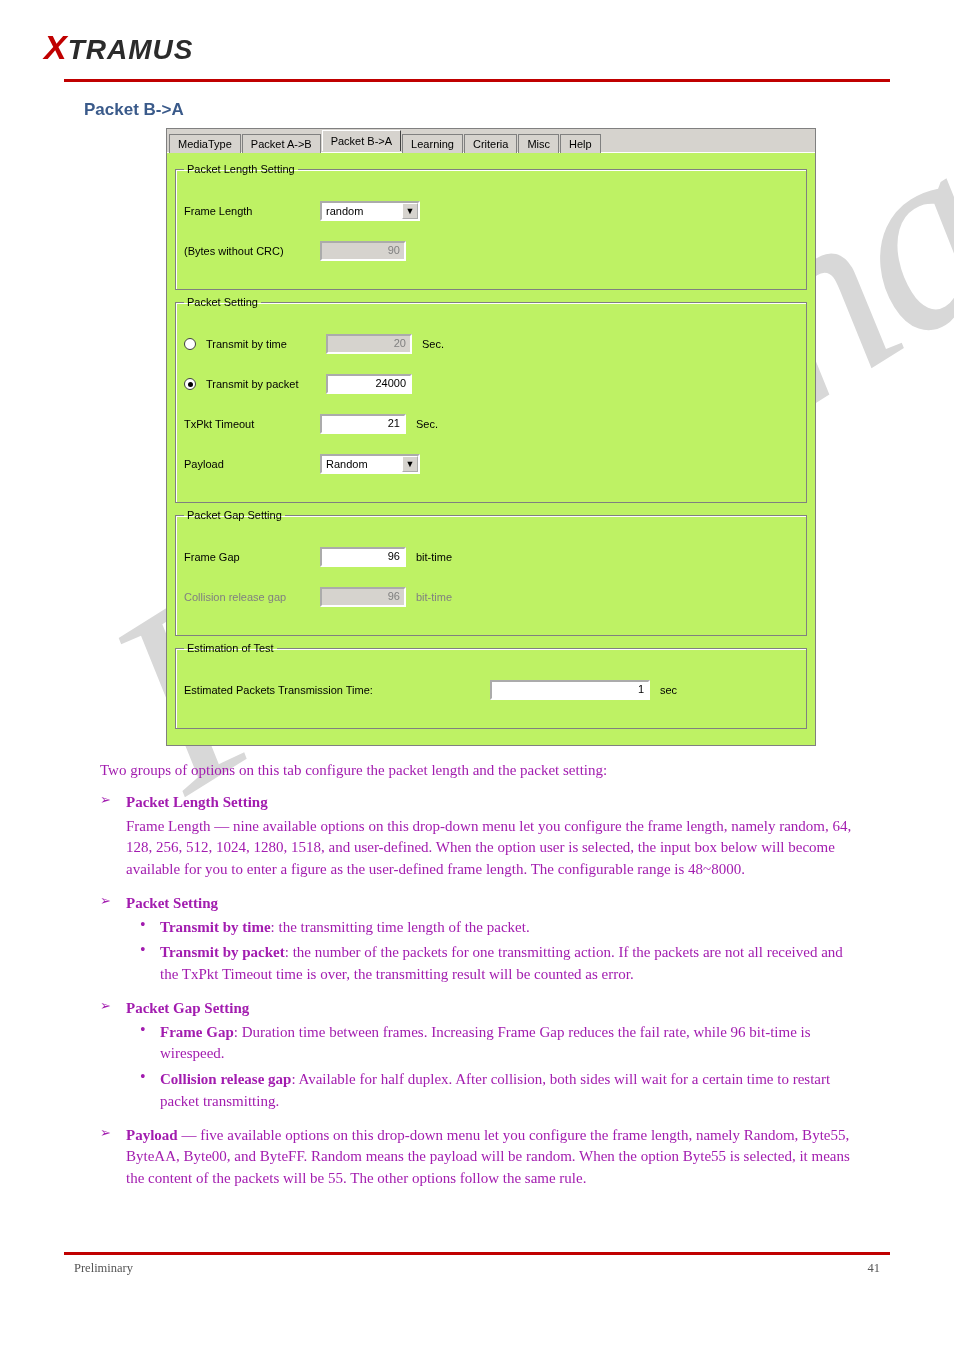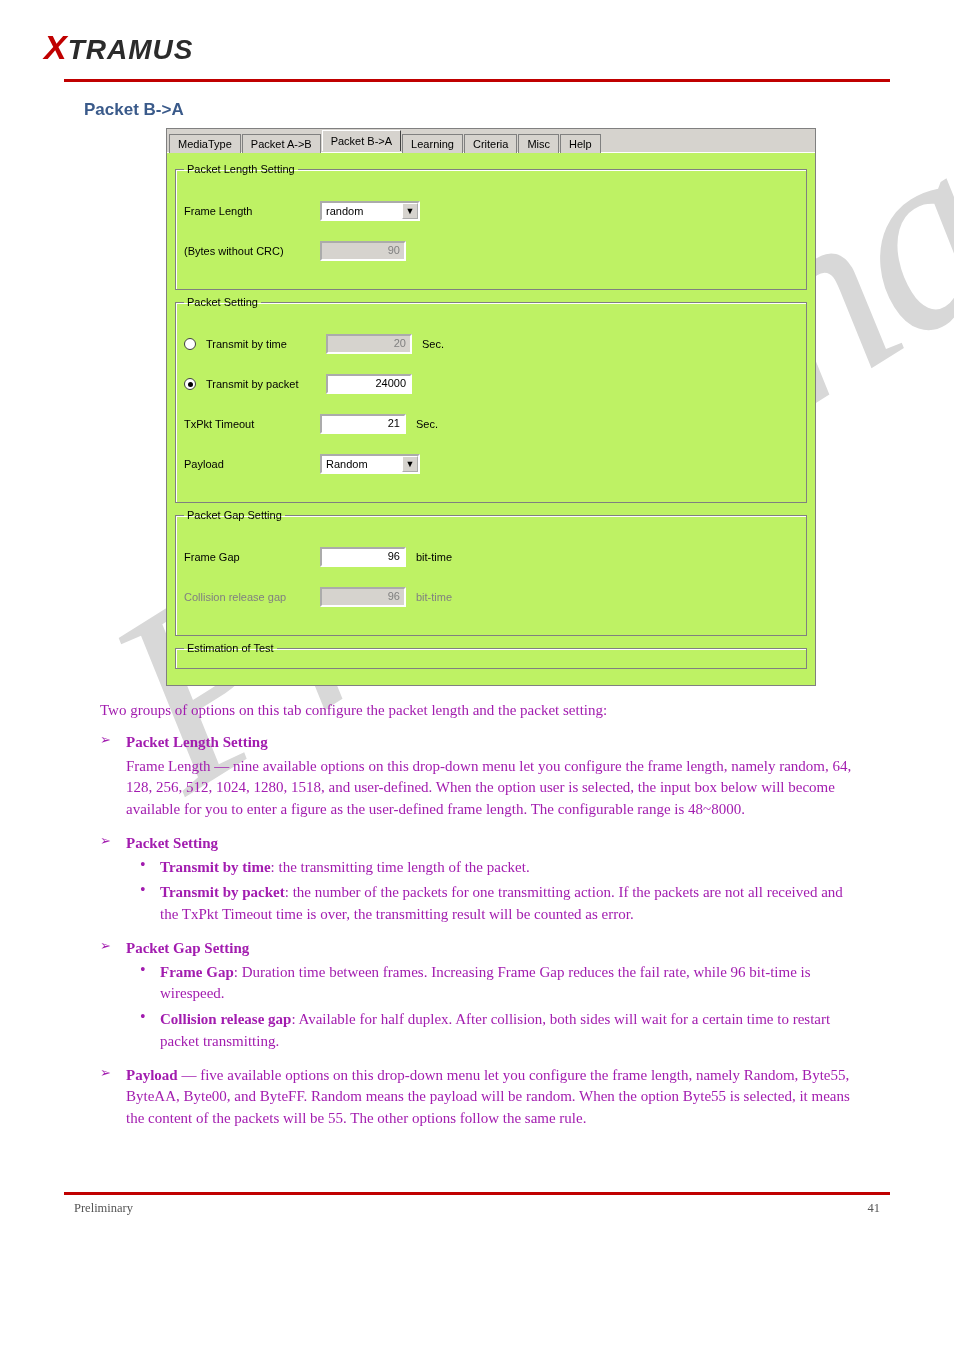--- a/index.html
+++ b/index.html
@@ -262,20 +262,25 @@
         </div>
         <div class="row">
           <span class="lbl dim">Collision release gap</span>
           <span class="inset disabled">96</span>
           <span class="suffix dim">bit-time</span>
         </div>
       </fieldset>
 
       <fieldset class="win">
         <legend>Estimation of Test</legend>
+        <div class="row">
+          <span style="width:300px">Estimated Packets Transmission Time:</span>
+          <span class="out white wide">1</span>
+          <span class="suffix">sec</span>
+        </div>
       </fieldset>
 
     </div>
   </div>
 
   <div class="content">
     <p>Two groups of options on this tab configure the packet length and the packet setting:</p>
 
     <div class="item">
       <span class="mark">➢</span>

